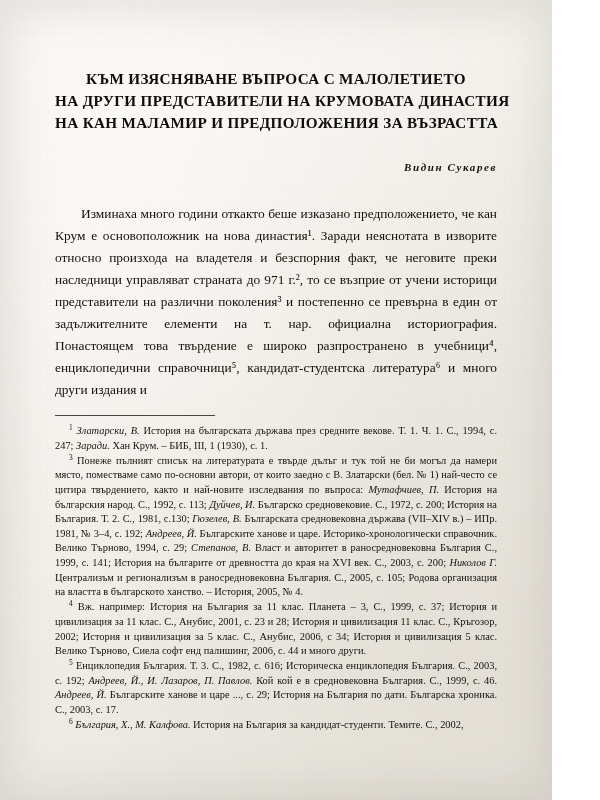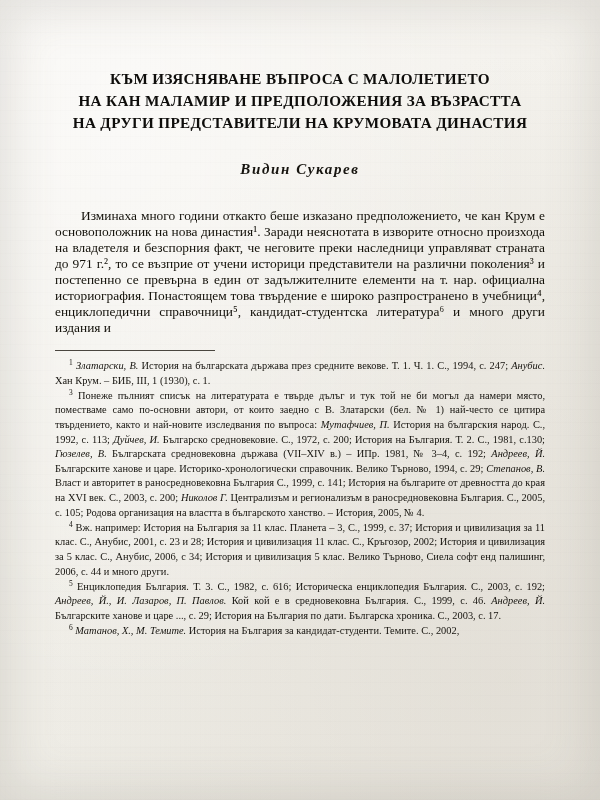--- a/index.html
+++ b/index.html
@@ -5,21 +5,21 @@
   html, body {
     margin: 0;
     padding: 0;
     background: #ffffff;
   }
   body {
     font-family: "Liberation Serif", "DejaVu Serif", serif;
   }
   .page {
     position: relative;
-    width: 600px;
+    width: 552px;
     height: 800px;
     overflow: hidden;
     background: #f4f2ee;
     background-image:
       radial-gradient(ellipse at 20% 15%, rgba(255,255,255,0.55), rgba(255,255,255,0) 60%),
       radial-gradient(ellipse at 85% 85%, rgba(214,208,198,0.45), rgba(255,255,255,0) 65%),
       linear-gradient(160deg, #f7f5f1 0%, #f1efe9 45%, #eceae3 100%);
     color: #171512;
   }
   
@@ -54,33 +54,33 @@
     font-weight: 700;
     font-size: 15.2px;
     letter-spacing: 0.35px;
     line-height: 22px;
     color: #0e0d0b;
     white-space: nowrap;
   }
 
   .author {
     margin-top: 27px;
-    text-align: center;
+    text-align: right;
     font-style: italic;
     font-weight: 700;
-    font-size: 15px;
+    font-size: 11px;
     letter-spacing: 1.6px;
     color: #16140f;
   }
 
   
   .body-text {
     margin-top: 30px;
     font-size: 13.4px;
-    line-height: 16px;
+    line-height: 22px;
     text-align: justify;
     text-justify: inter-word;
     color: #121009;
     hyphens: none;
   }
   .body-text .indent { display: inline-block; width: 26px; }
 
   sup {
     font-size: 0.62em;
     vertical-align: 0.52em;
@@ -120,35 +120,35 @@
 </style>
 </head>
 <body>
 
 <div class="page">
 
   <div class="content">
 
     <div class="title-block">
       <div class="title-line">КЪМ ИЗЯСНЯВАНЕ ВЪПРОСА С МАЛОЛЕТИЕТО</div>
+      <div class="title-line">НА ДРУГИ ПРЕДСТАВИТЕЛИ НА КРУМОВАТА ДИНАСТИЯ</div>
       <div class="title-line">НА КАН МАЛАМИР И ПРЕДПОЛОЖЕНИЯ ЗА ВЪЗРАСТТА</div>
-      <div class="title-line">НА ДРУГИ ПРЕДСТАВИТЕЛИ НА КРУМОВАТА ДИНАСТИЯ</div>
     </div>
 
     <div class="author">Видин Сукарев</div>
 
     <div class="body-text"><span class="indent"></span><span>Изминаха много години откакто беше изказано предположението, че кан Крум е основоположник на нова династия¹. Заради неяснотата в изворите относно произхода на владетеля и безспорния факт, че неговите преки наследници управляват страната до 971 г.², то се възприе от учени историци представители на различни поколения³ и постепенно се превърна в един от задължителните елементи на т. нар. официална историография. Понастоящем това твърдение е широко разпространено в учебници⁴, енциклопедични справочници⁵, кандидат-студентска литература⁶ и много други издания и</span></div>
 
     <div class="fn-rule"></div>
 
     <div class="footnotes">
-      <p class="fn"><sup>1</sup> <span><i>Златарски, В.</i> История на българската държава през средните векове. Т. 1. Ч. 1. С., 1994, с. 247; <i>Анубис.</i> Хан Крум. – БИБ, III, 1 (1930), с. 1.</span></p>
+      <p class="fn"><sup>1</sup> <span><i>Златарски, В.</i> История на българската държава през средните векове. Т. 1. Ч. 1. С., 1994, с. 247; <i>Заради.</i> Хан Крум. – БИБ, III, 1 (1930), с. 1.</span></p>
       <p class="fn"><sup>3</sup> <span>Понеже пълният списък на литературата е твърде дълъг и тук той не би могъл да намери място, поместваме само по-основни автори, от които заедно с В. Златарски (бел. № 1) най-често се цитира твърдението, както и най-новите изследвания по въпроса: <i>Мутафчиев, П.</i> История на българския народ. С., 1992, с. 113; <i>Дуйчев, И.</i> Българско средновековие. С., 1972, с. 200; История на България. Т. 2. С., 1981, с.130; <i>Гюзелев, В.</i> Българската средновековна държава (VII–XIV в.) – ИПр. 1981, № 3–4, с. 192; <i>Андреев, Й.</i> Българските ханове и царе. Историко-хронологически справочник. Велико Търново, 1994, с. 29; <i>Степанов, В.</i> Власт и авторитет в раносредновековна България С., 1999, с. 141; История на българите от древността до края на XVI век. С., 2003, с. 200; <i>Николов Г.</i> Централизъм и регионализъм в раносредновековна България. С., 2005, с. 105; Родова организация на властта в българското ханство. – История, 2005, № 4.</span></p>
       <p class="fn"><sup>4</sup> <span>Вж. например: История на България за 11 клас. Планета – 3, С., 1999, с. 37; История и цивилизация за 11 клас. С., Анубис, 2001, с. 23 и 28; История и цивилизация 11 клас. С., Кръгозор, 2002; История и цивилизация за 5 клас. С., Анубис, 2006, с 34; История и цивилизация 5 клас. Велико Търново, Сиела софт енд палишинг, 2006, с. 44 и много други.</span></p>
       <p class="fn"><sup>5</sup> <span>Енциклопедия България. Т. 3. С., 1982, с. 616; Историческа енциклопедия България. С., 2003, с. 192; <i><i>Андреев, Й.</i>, И. Лазаров, П. Павлов.</i> Кой кой е в средновековна България. С., 1999, с. 46. <i>Андреев, Й.</i> Българските ханове и царе ..., с. 29; История на България по дати. Българска хроника. С., 2003, с. 17.</span></p>
-      <p class="fn fn-last"><sup>6</sup> <span><i>Матанов, Х., М. Темите.</i> История на България за кандидат-студенти. Темите. С., 2002,</span></p>
+      <p class="fn fn-last"><sup>6</sup> <span><i>България, Х., М. Калфова.</i> История на България за кандидат-студенти. Темите. С., 2002,</span></p>
     </div>
 
   </div>
 
   <div class="noise"></div>
   <div class="vignette"></div>
 </div>
 
 </body></html>

